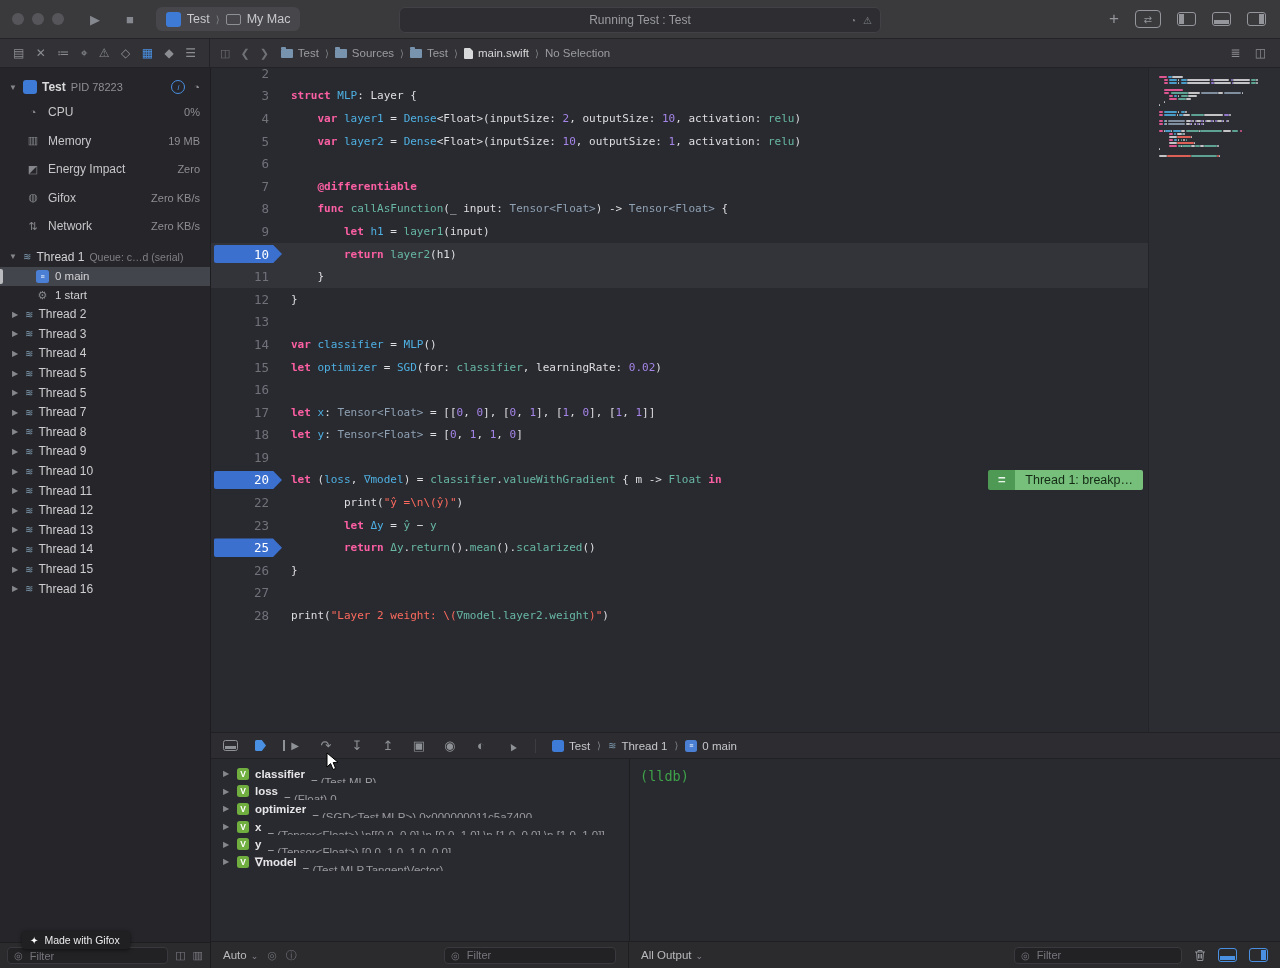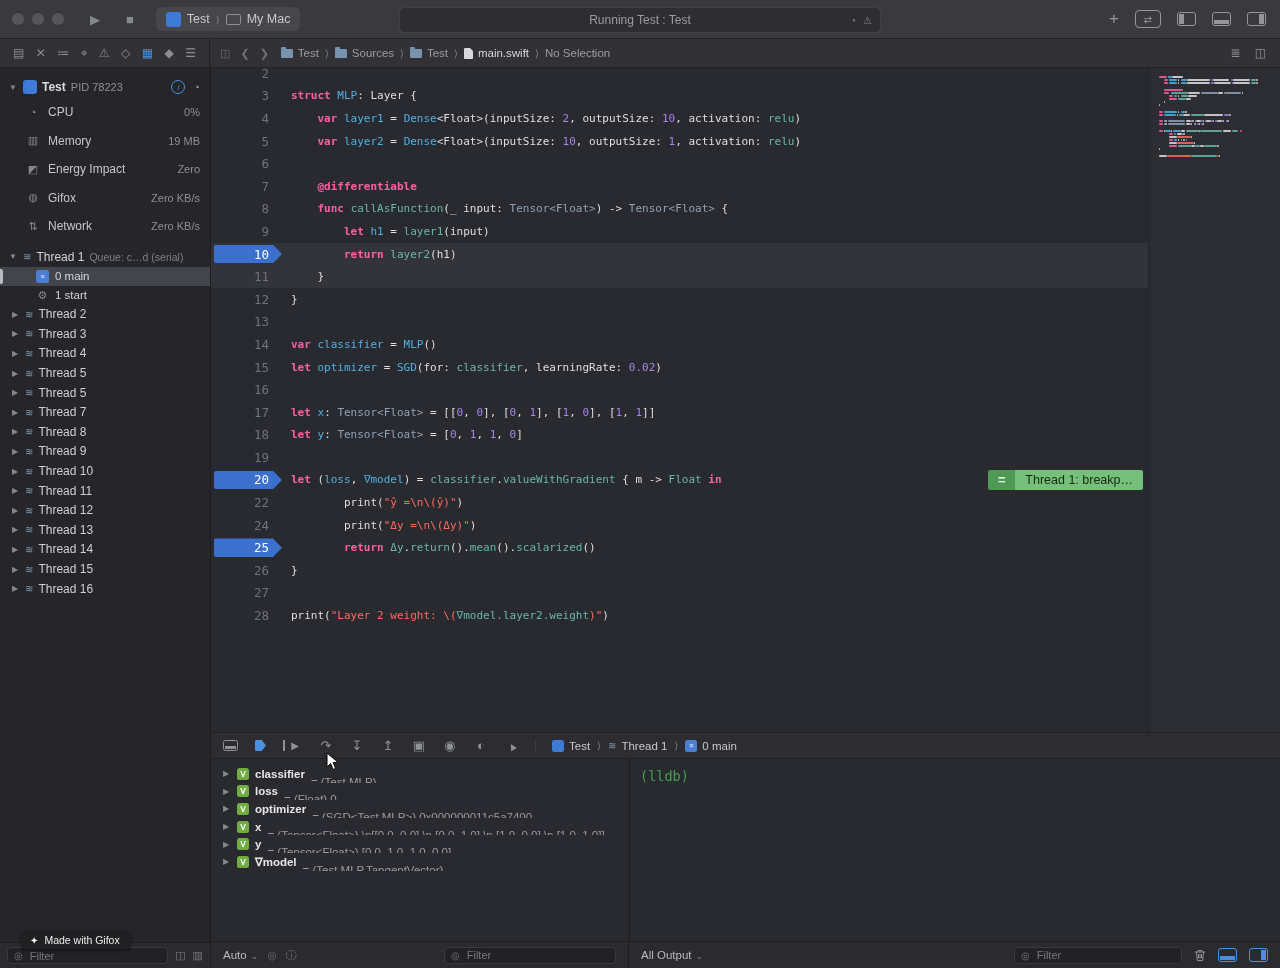--- a/index.html
+++ b/index.html
@@ -529,23 +529,23 @@
                 </span>
               </div>
               <div class="code-line">
                 <div class="gutter-cell">
                   <span class="lnum">22</span>
                 </div>
                 <span class="code-text"><span class="tk-plain">        print(</span><span class="tk-str">"ŷ =\n\(ŷ)"</span><span class="tk-plain">)</span></span>
               </div>
               <div class="code-line">
                 <div class="gutter-cell">
-                  <span class="lnum">24</span>
-                </div>
-                <span class="code-text"><span class="tk-plain">        print(</span><span class="tk-str">"Δy =\n\(Δy)"</span><span class="tk-plain">)</span></span>
+                  <span class="lnum">23</span>
+                </div>
+                <span class="code-text"><span class="tk-plain">        </span><span class="tk-kw">let </span><span class="tk-blue">Δy</span><span class="tk-plain"> = </span><span class="tk-call">ŷ</span><span class="tk-plain"> − </span><span class="tk-call">y</span></span>
               </div>
               <div class="code-line bp">
                 <div class="gutter-cell">
                   <span class="bp-marker"></span>
                   <span class="lnum">25</span>
                 </div>
                 <span class="code-text"><span class="tk-plain">        </span><span class="tk-kw">return </span><span class="tk-call">Δy</span><span class="tk-plain">.</span><span class="tk-call">return</span><span class="tk-plain">().</span><span class="tk-call">mean</span><span class="tk-plain">().</span><span class="tk-call">scalarized</span><span class="tk-plain">()</span></span>
               </div>
               <div class="code-line">
                 <div class="gutter-cell">

